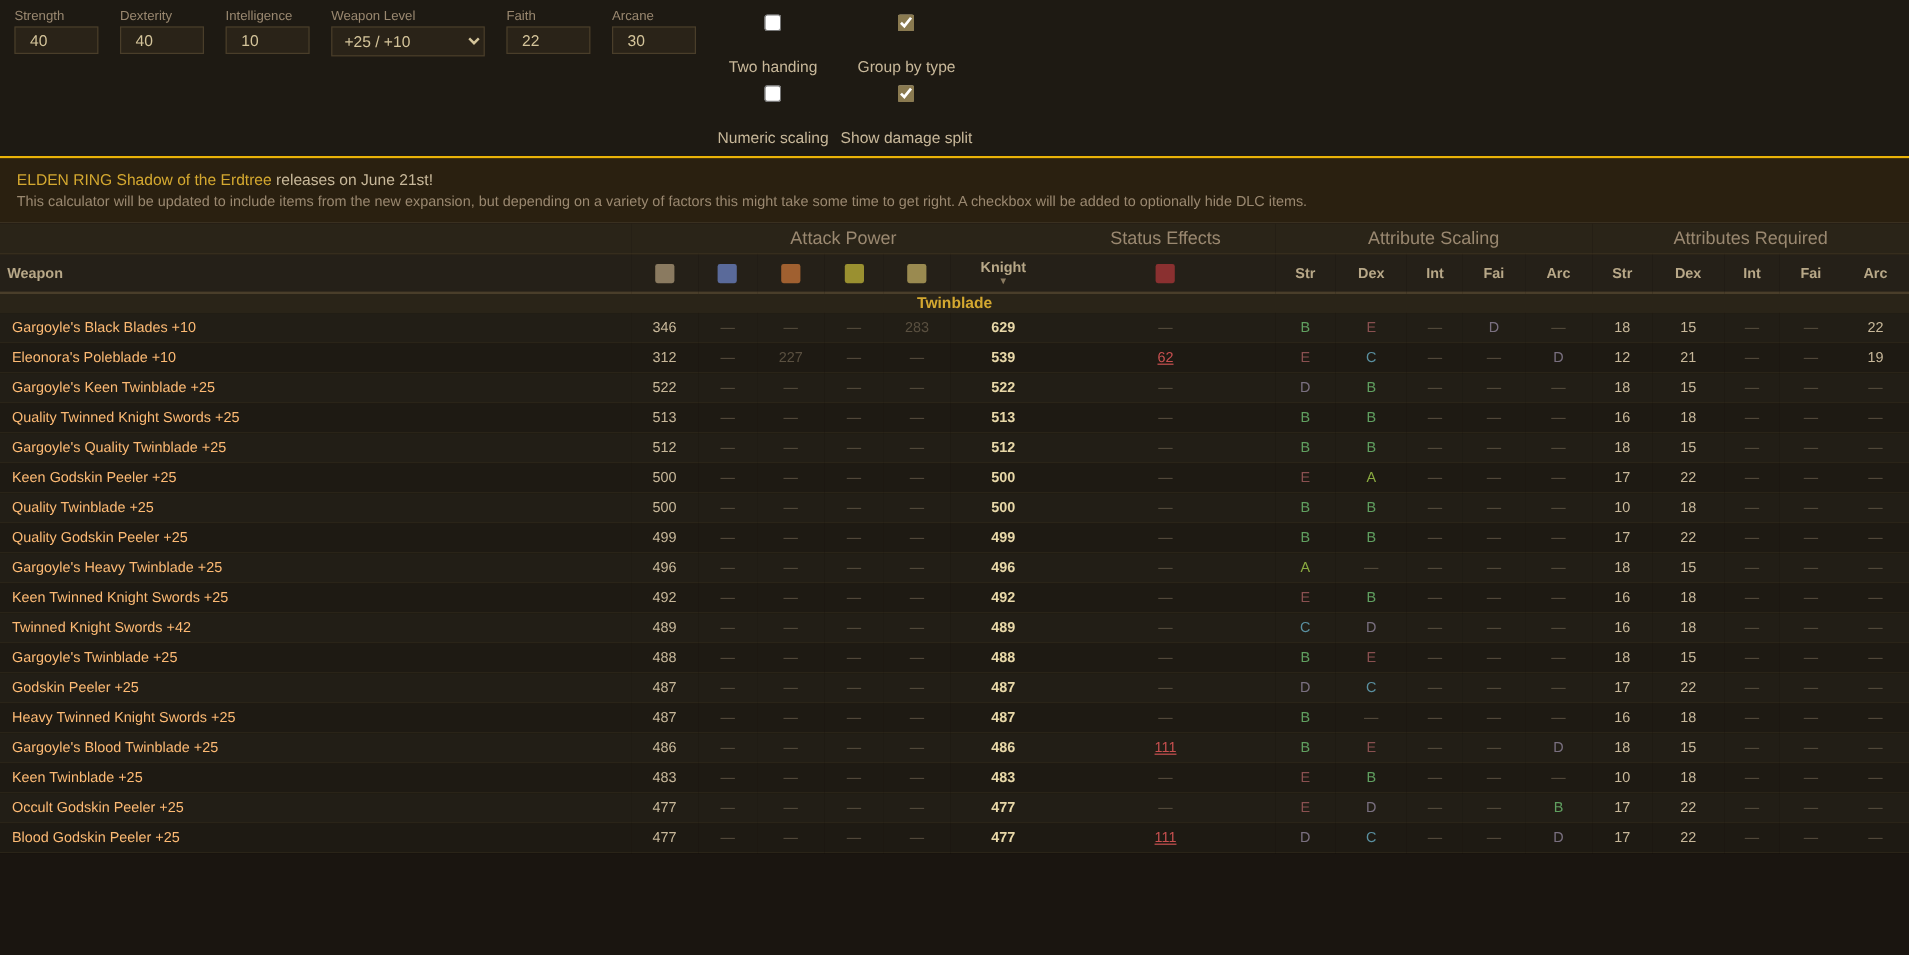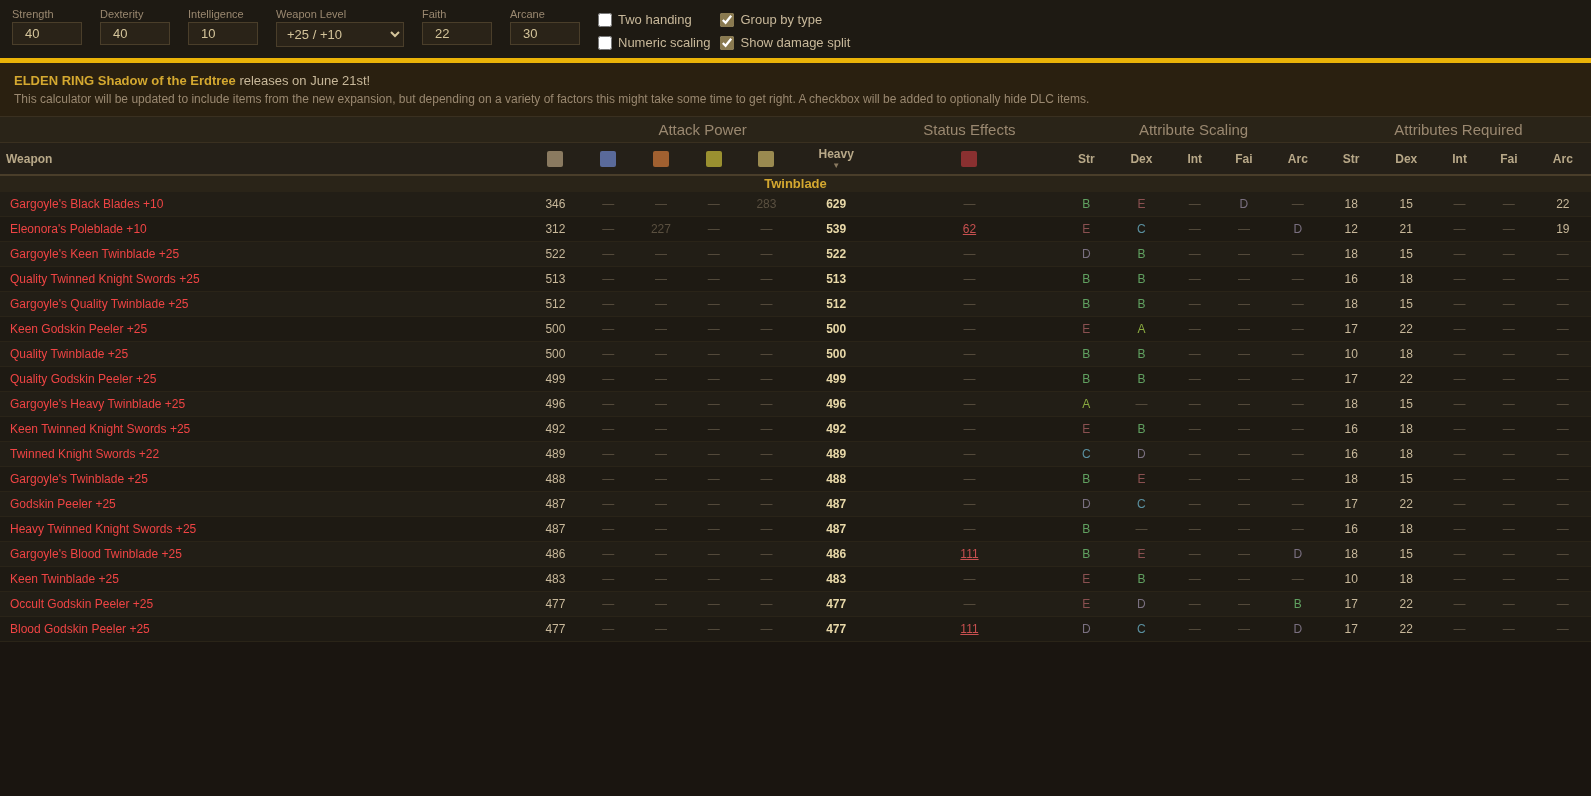--- a/index.html
+++ b/index.html
@@ -9,21 +9,21 @@
       font-family: 'Segoe UI', Arial, sans-serif;
       font-size: 13px;
     }
     .top-controls {
       background-color: #1e1a13;
       padding: 8px 12px;
       display: flex;
       flex-wrap: wrap;
       align-items: flex-start;
       gap: 10px;
-      border-bottom: 5px solid #eab308;
+      border-bottom: 2px solid #eab308;
     }
     .stat-group {
       display: flex;
       flex-direction: column;
       margin-right: 8px;
     }
     .stat-label {
       font-size: 11px;
       color: #9a8870;
       margin-bottom: 2px;
@@ -47,21 +47,22 @@
     .checkboxes-group {
       display: flex;
       flex-direction: column;
       gap: 8px;
       justify-content: center;
       padding-top: 4px;
     }
     .checkbox-row {
       display: flex;
       align-items: center;
-      gap: 6px;
+      gap: 22px;
+      flex-direction: column;
     }
     .checkbox-row input[type="checkbox"] {
       accent-color: #8a7a50;
       width: 14px;
       height: 14px;
     }
     .checkbox-label {
       color: #c8b89a;
       font-size: 13px;
     }
@@ -69,21 +70,21 @@
       background-color: #2a2010;
       padding: 10px 14px;
       border-bottom: 1px solid #3a3020;
     }
     .announcement-bar .title-line {
       font-size: 13px;
       margin-bottom: 4px;
     }
     .announcement-bar .highlight {
       color: #d4a830;
-      font-weight: bold;
+      font-weight: normal;
     }
     .announcement-bar .desc {
       color: #9a8870;
       font-size: 12px;
     }
     .table-wrapper {
       overflow-x: auto;
       overflow-y: auto;
       max-height: calc(100vh - 175px);
     }
@@ -148,21 +149,21 @@
     }
     td {
       padding: 5px 6px;
       color: #c8b89a;
       text-align: center;
       font-size: 12px;
       white-space: nowrap;
     }
     td.weapon-name {
       text-align: left;
-      color: #ef4444;
+      color: #fdba74;
       padding-left: 10px;
       min-width: 300px;
     }
     td.dash { color: #5a5040; }
     td.scaling-a { color: #8aaa40; }
     td.scaling-b { color: #60a060; }
     td.scaling-c { color: #5a90a0; }
     td.scaling-d { color: #7a7080; }
     td.scaling-e { color: #8a5050; }
     td.total-val { color: #e8d8a8; font-weight: bold; }
@@ -263,21 +264,21 @@
           <span class="attack-icon icon-fire"></span>
         </th>
         <th>
           <span class="attack-icon icon-lght"></span>
         </th>
         <th>
           <span class="attack-icon icon-holy"></span>
         </th>
         <th>
           <div class="total-dropdown">
-            <span>Heavy</span>
+            <span>Knight</span>
             <span class="chevron-down">▼</span>
           </div>
         </th>
         <th>
           <span class="attack-icon icon-bld"></span>
         </th>
         <th>Str</th>
         <th>Dex</th>
         <th>Int</th>
         <th>Fai</th>
@@ -487,21 +488,21 @@
           <td class="dash">—</td>
           <td class="dash">—</td>
           <td class="dash">—</td>
           <td>16</td>
           <td>18</td>
           <td class="dash">—</td>
           <td class="dash">—</td>
           <td class="dash">—</td>
         </tr>
         <tr>
-          <td class="weapon-name">Twinned Knight Swords +22</td>
+          <td class="weapon-name">Twinned Knight Swords +42</td>
           <td>489</td>
           <td class="dash">—</td>
           <td class="dash">—</td>
           <td class="dash">—</td>
           <td class="dash">—</td>
           <td class="total-val">489</td>
           <td class="dash">—</td>
           <td class="scaling-c">C</td>
           <td class="scaling-d">D</td>
           <td class="dash">—</td>

